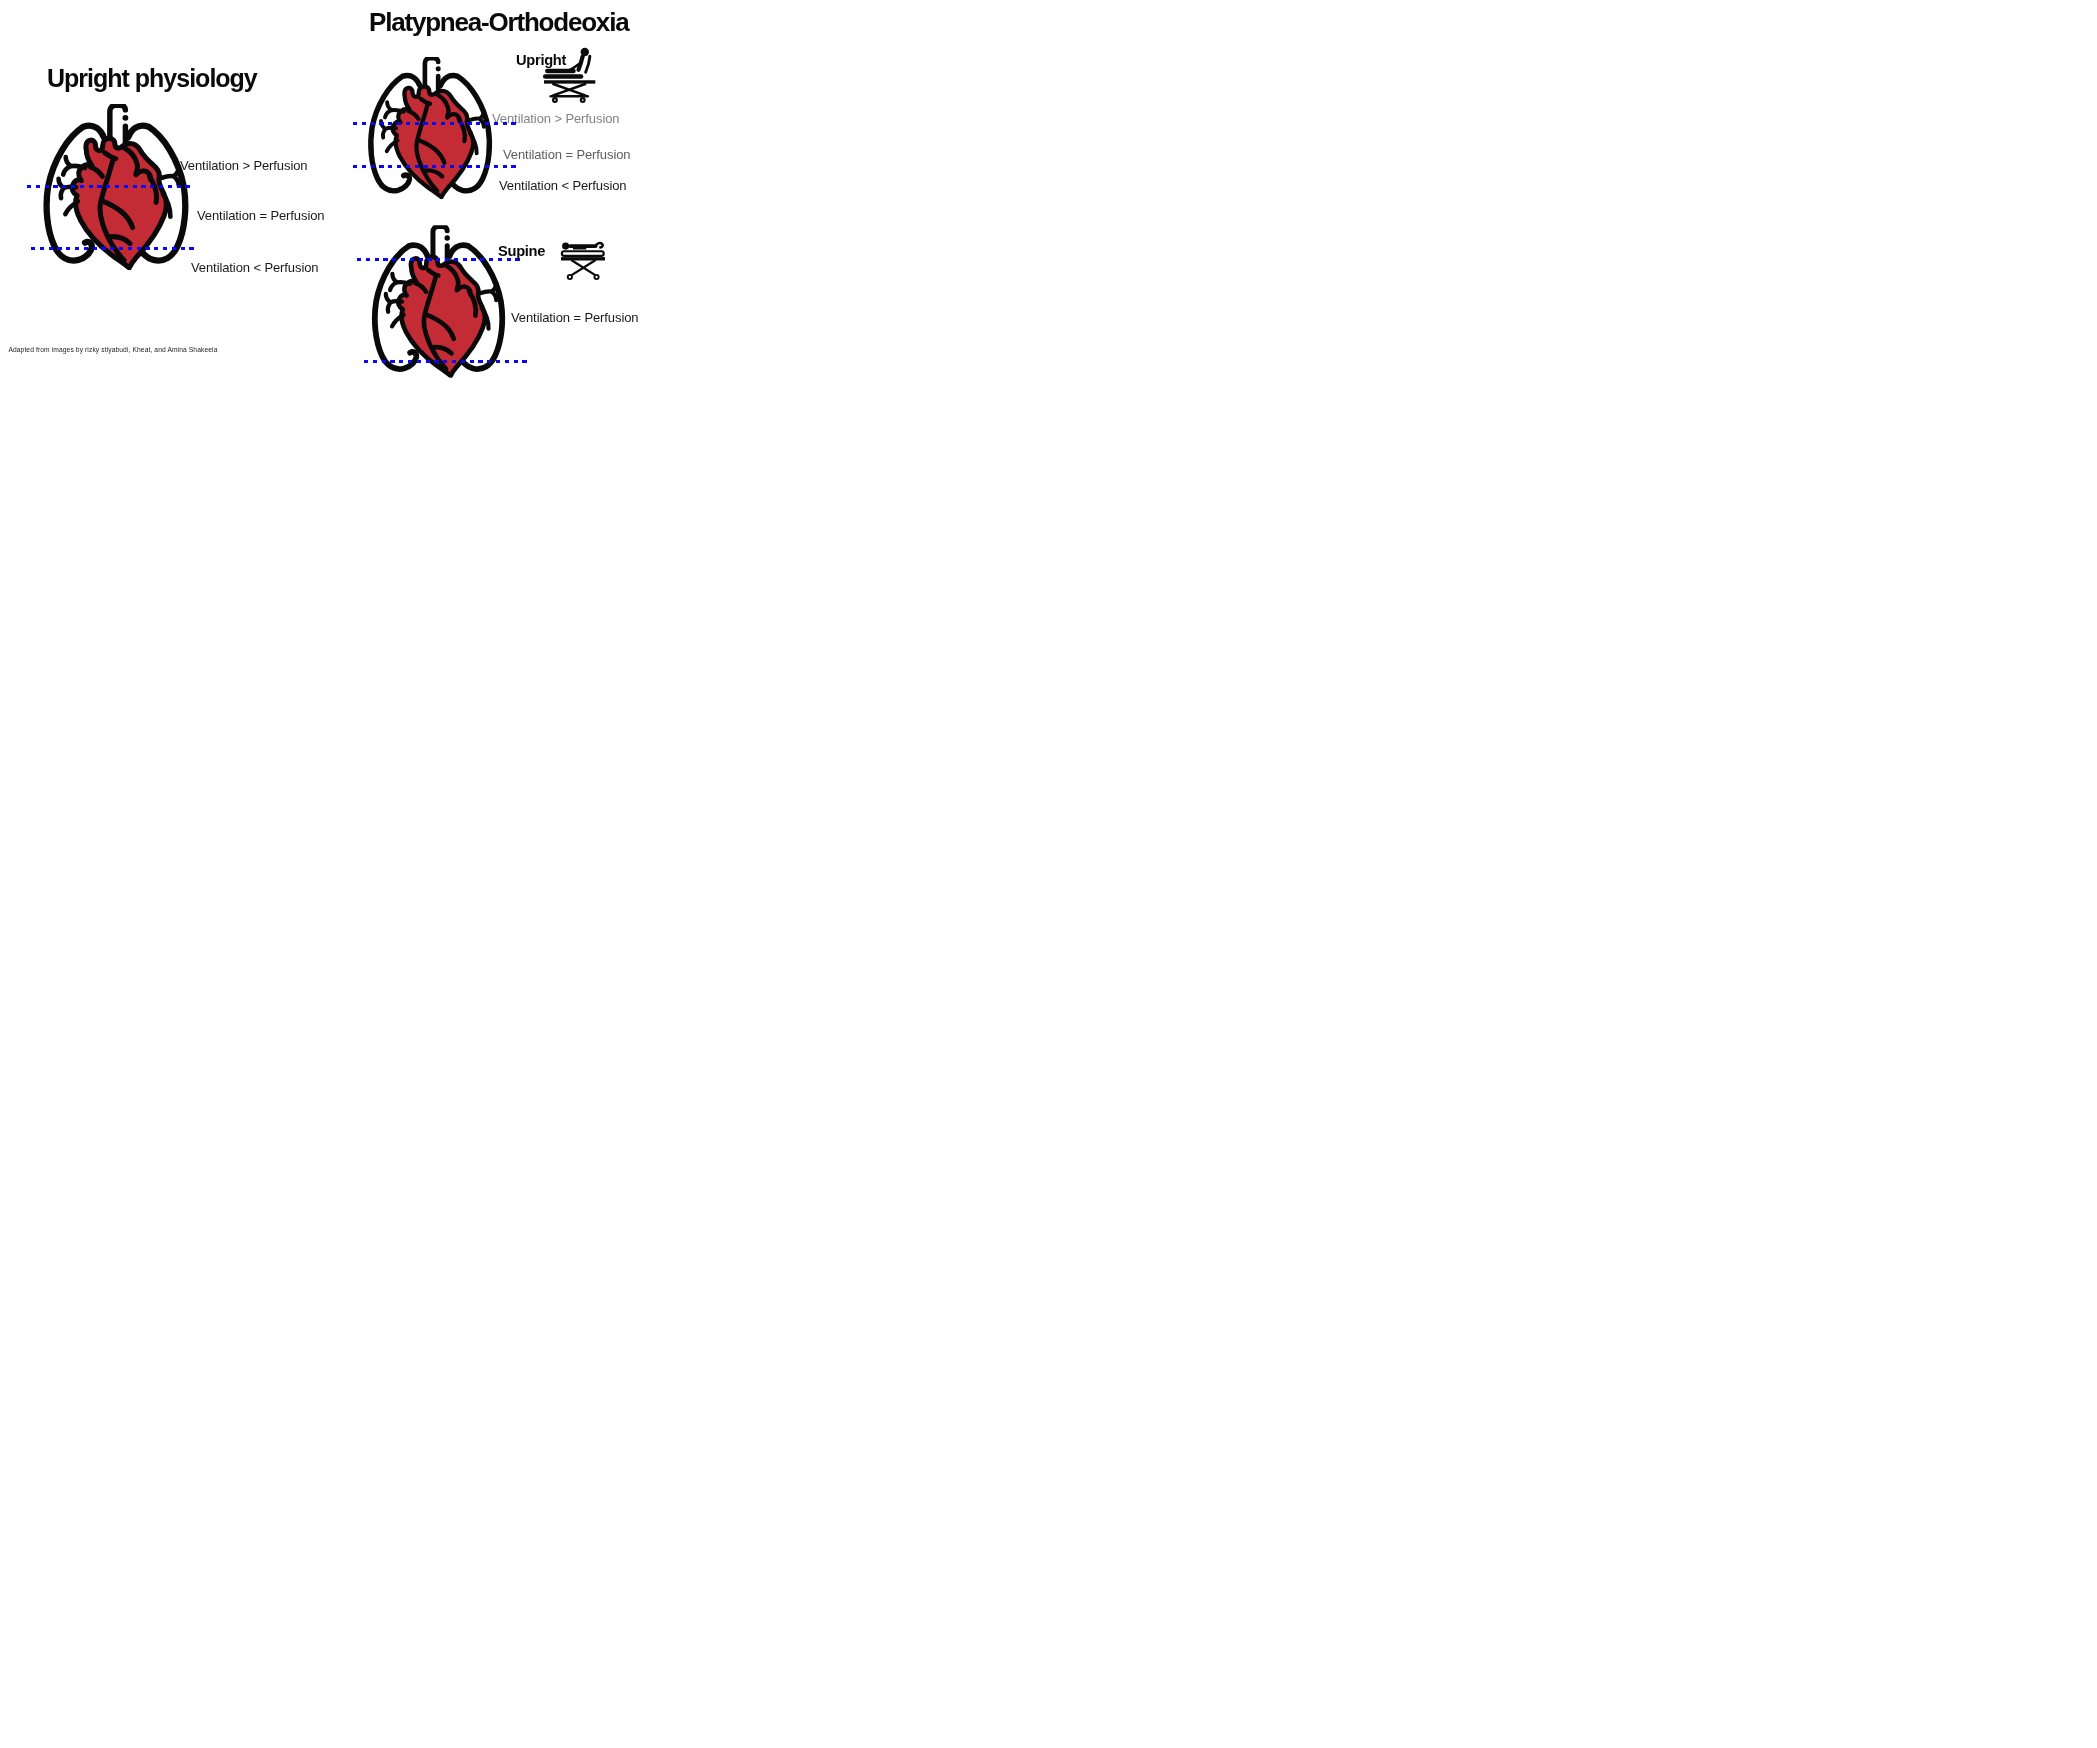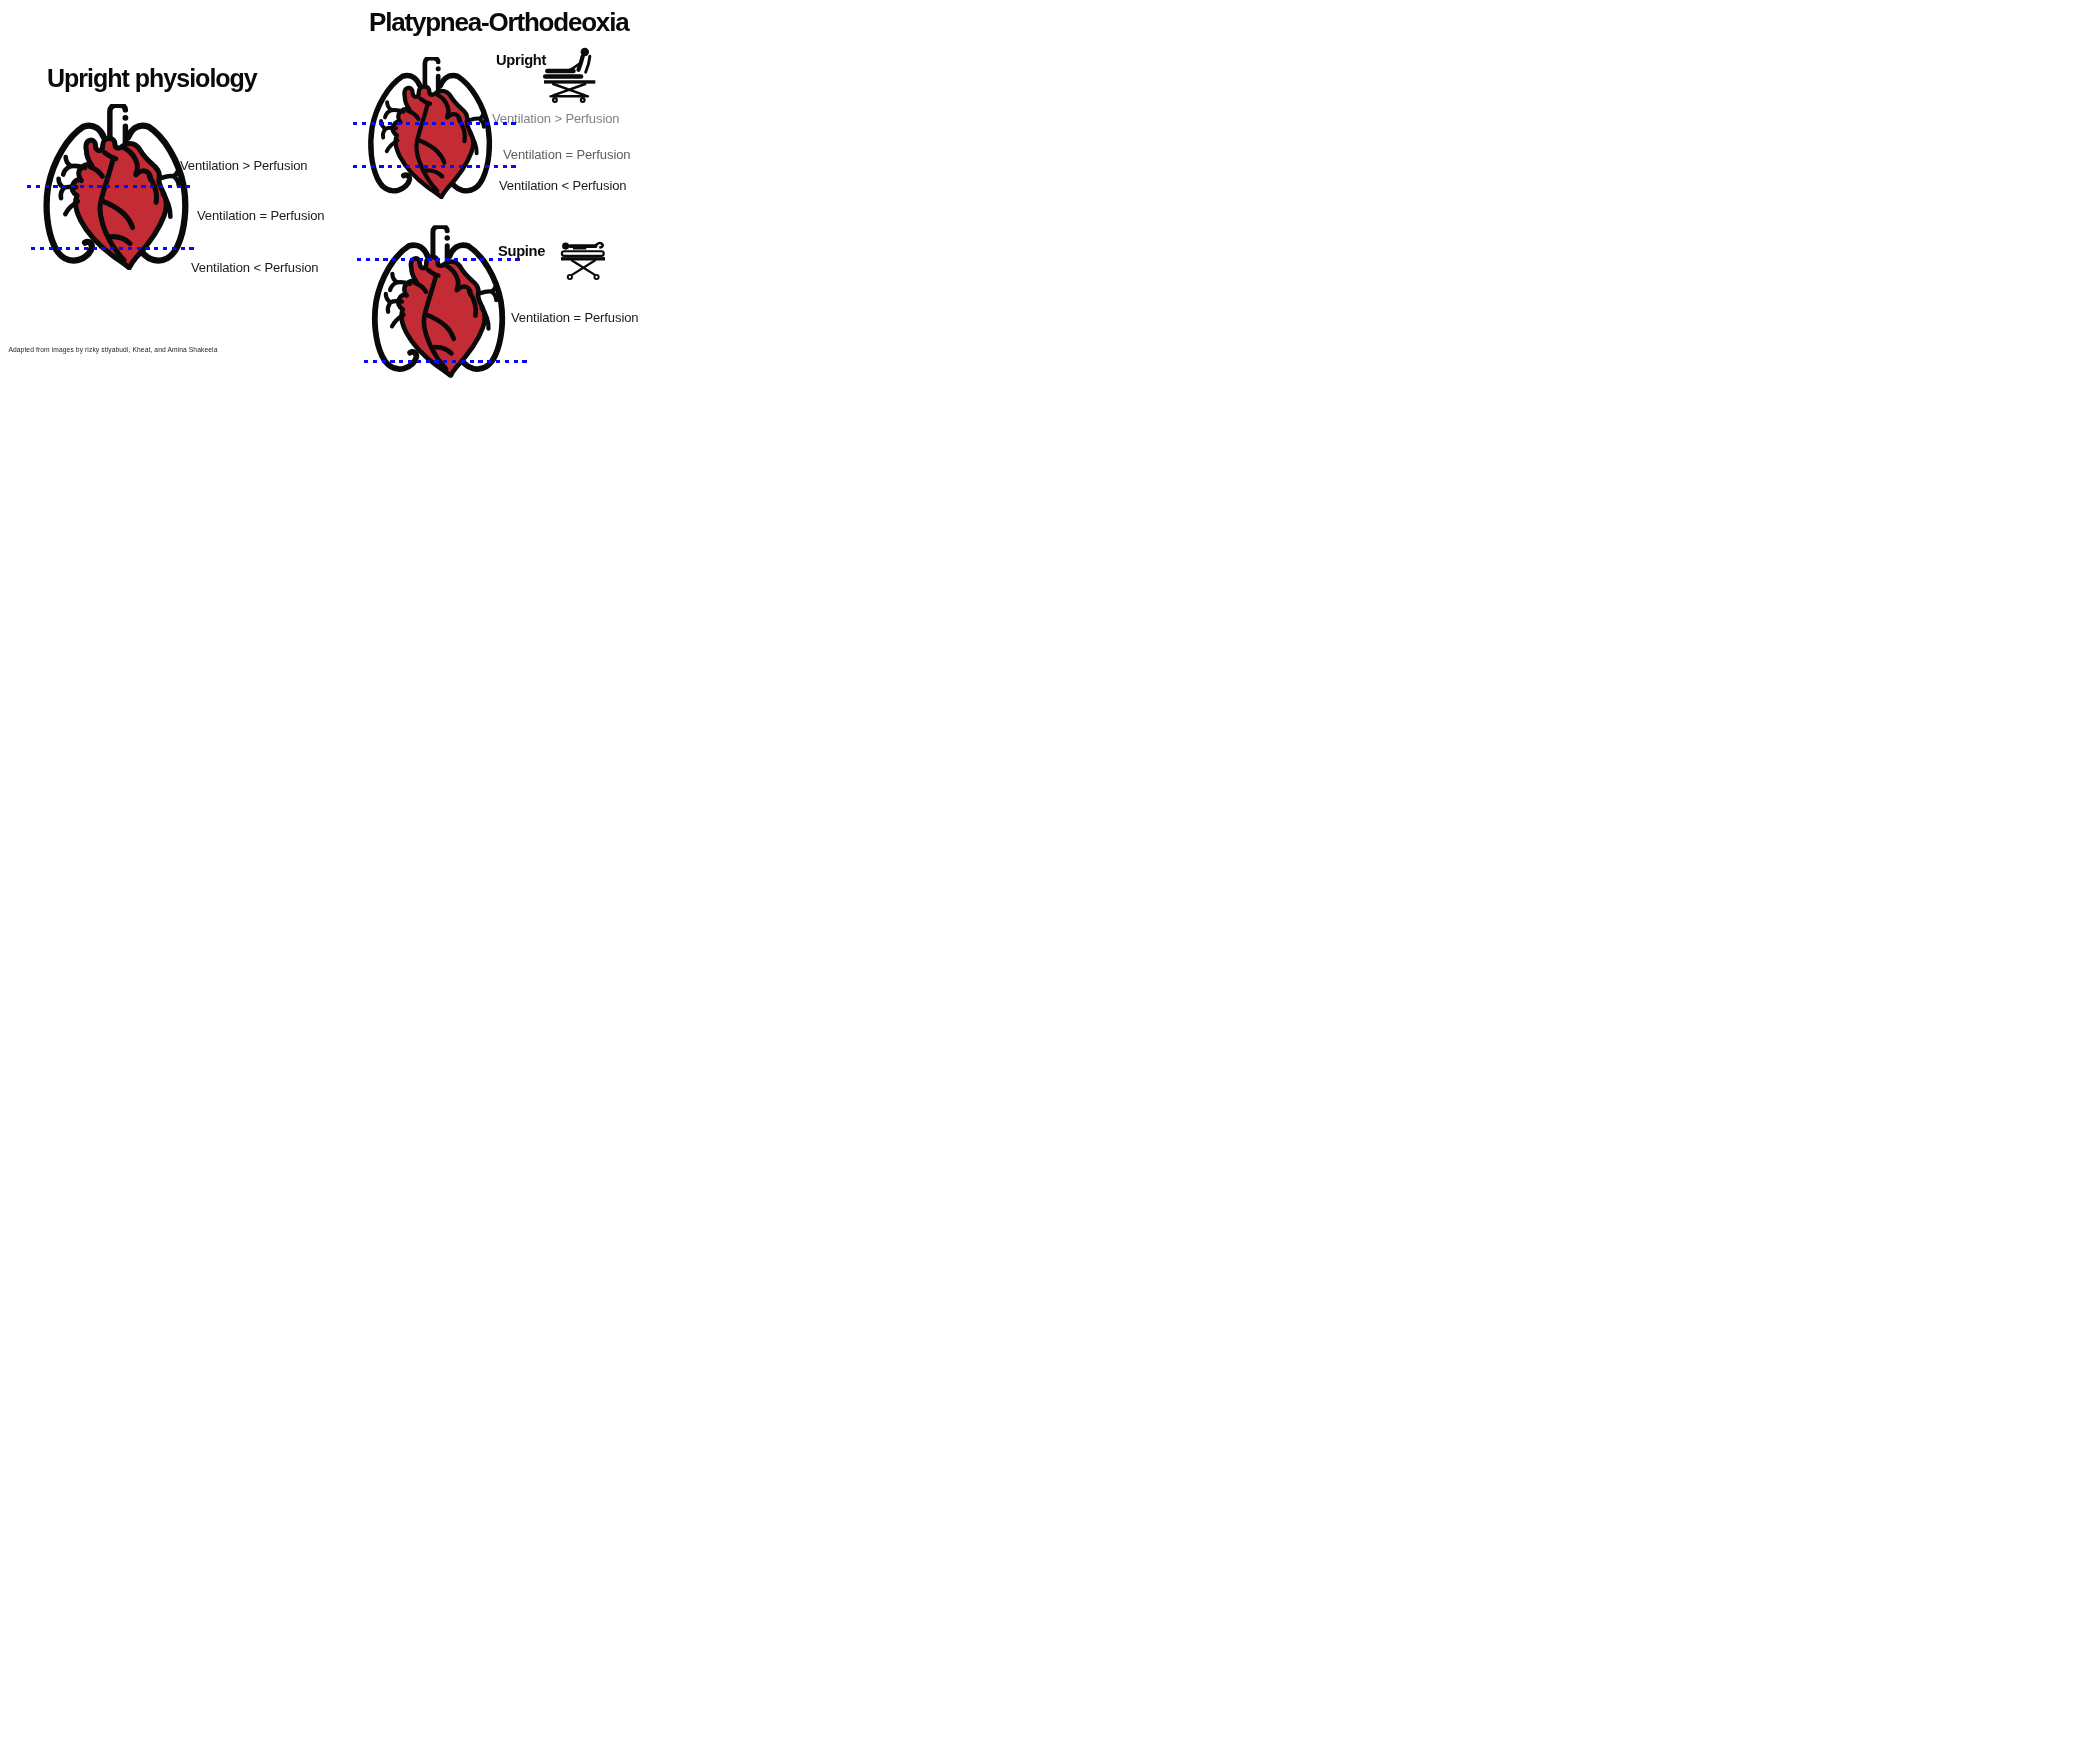--- a/index.html
+++ b/index.html
@@ -70,21 +70,21 @@
   <div class="abs zone-label" style="left: 180px; top: 157px; color: rgb(26, 26, 26);">Ventilation &gt; Perfusion</div>
   <div class="abs zone-label" style="left: 197px; top: 207px; color: rgb(26, 26, 26);">Ventilation = Perfusion</div>
   <div class="abs zone-label" style="left: 191px; top: 259px; color: rgb(26, 26, 26);">Ventilation &lt; Perfusion</div>
 
   <div class="abs big-title right-title">Platypnea-Orthodeoxia</div>
 
   <svg class="abs figure" style="left:366px;top:57px" width="130" height="142" viewBox="0 0 360 395">
     <use href="#heart-lungs"></use>
   </svg>
 
-  <div class="abs side-label" style="left:496px;top:51px">Upright</div>
+  <div class="abs side-label" style="left:516px;top:51px">Upright</div>
 
   <svg class="abs icon" style="left:544px;top:47px" width="61" height="56" viewBox="0 0 145 133">
     <g fill="none" class="ink" stroke-linecap="round">
       <circle cx="97" cy="12" r="10" fill="#0a0a0a" stroke="none"></circle>
       <path d="M 109,22 C 108,34 104,48 99,60" stroke-width="7"></path>
       <path d="M 92,22 C 89,34 86,44 82,54" stroke-width="10"></path>
       <path d="M 84,40 C 74,48 64,54 56,57" stroke-width="6"></path>
       <path d="M 8,57 L 70,57" stroke-width="11"></path>
       <path d="M 3,70 L 88,70" stroke-width="11"></path>
       <rect x="0" y="79" width="122" height="8" fill="#0a0a0a" stroke="none"></rect>

